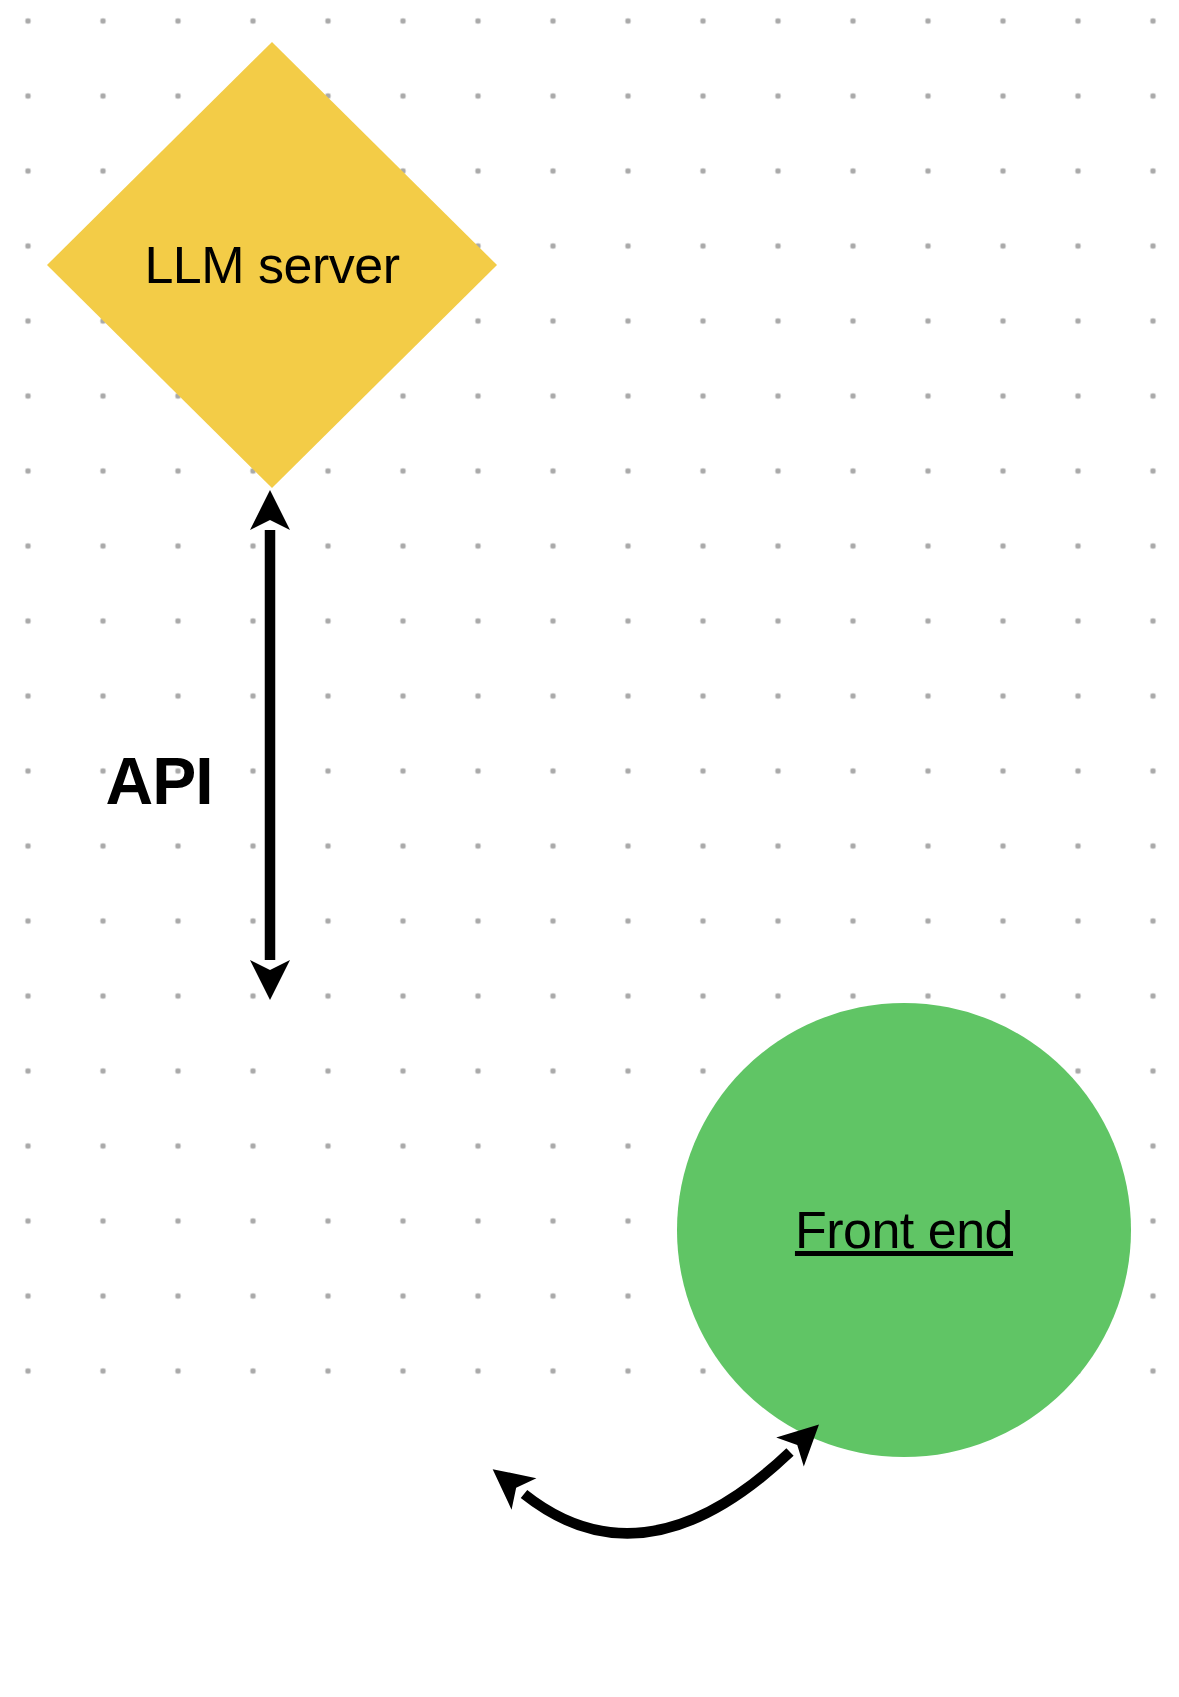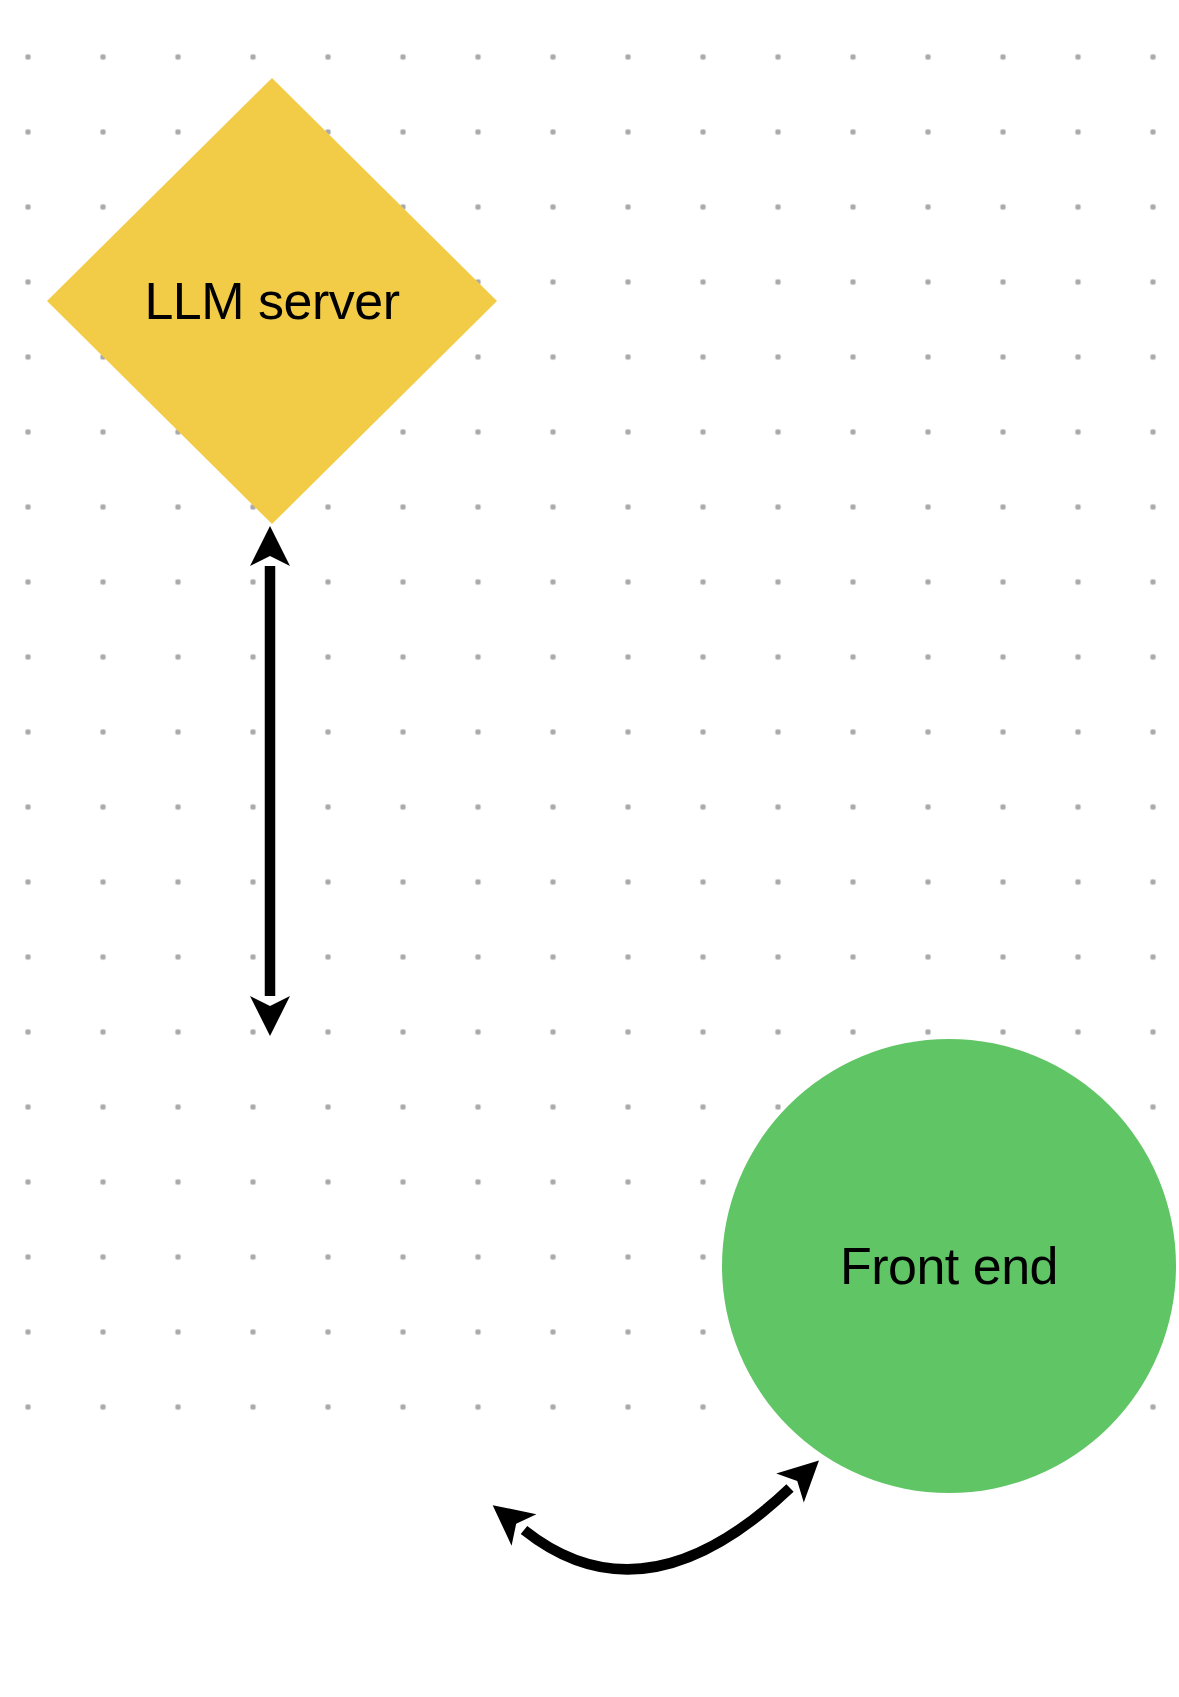--- a/index.html
+++ b/index.html
@@ -12,21 +12,20 @@
   }
 
   .canvas {
     position: relative;
     width: 1179px;
     height: 1391px;
     background-color: #ffffff;
     background-image: radial-gradient(circle, #aaaaaa 2.7px, rgba(255,255,255,0) 3.1px);
     background-size: 75px 75px;
     background-position: -9.5px -16.5px;
-    margin-top: 36px;
   }
 
   .node {
     position: absolute;
     display: flex;
     align-items: center;
     justify-content: center;
   }
 
   .node-label {
@@ -46,25 +45,26 @@
   }
 
   .square {
     left: 44px;
     top: 1002px;
     width: 450px;
     height: 470px;
   }
 
   .circle {
-    left: 722px;
+    left: 677px;
     top: 1003px;
     width: 454px;
     height: 454px;
     border-radius: 50%;
+    text-decoration: underline;
   }
 
   .connector-layer {
     position: absolute;
     left: 0;
     top: 0;
     width: 1179px;
     height: 1697px;
     pointer-events: none;
   }
@@ -101,15 +101,16 @@
       <marker id="arrowhead" markerUnits="userSpaceOnUse" markerWidth="46" markerHeight="46" refX="2" refY="22" orient="auto-start-reverse">
         <path d="M2 2 L42 22 L2 42 L12 22 Z" fill="#000000"></path>
       </marker>
     </defs>
 
     <path d="M 270 530 L 270 960" fill="none" stroke-width="10.5" marker-start="url(#arrowhead)" marker-end="url(#arrowhead)" stroke="#000000"></path>
 
     <path d="M 524 1494 Q 645 1590 790 1452" fill="none" stroke-width="10.5" marker-start="url(#arrowhead)" marker-end="url(#arrowhead)" stroke="#000000"></path>
   </svg>
 
+  <div class="edge-label api">API</div>
 
 
 </div>
 
 </body></html>

